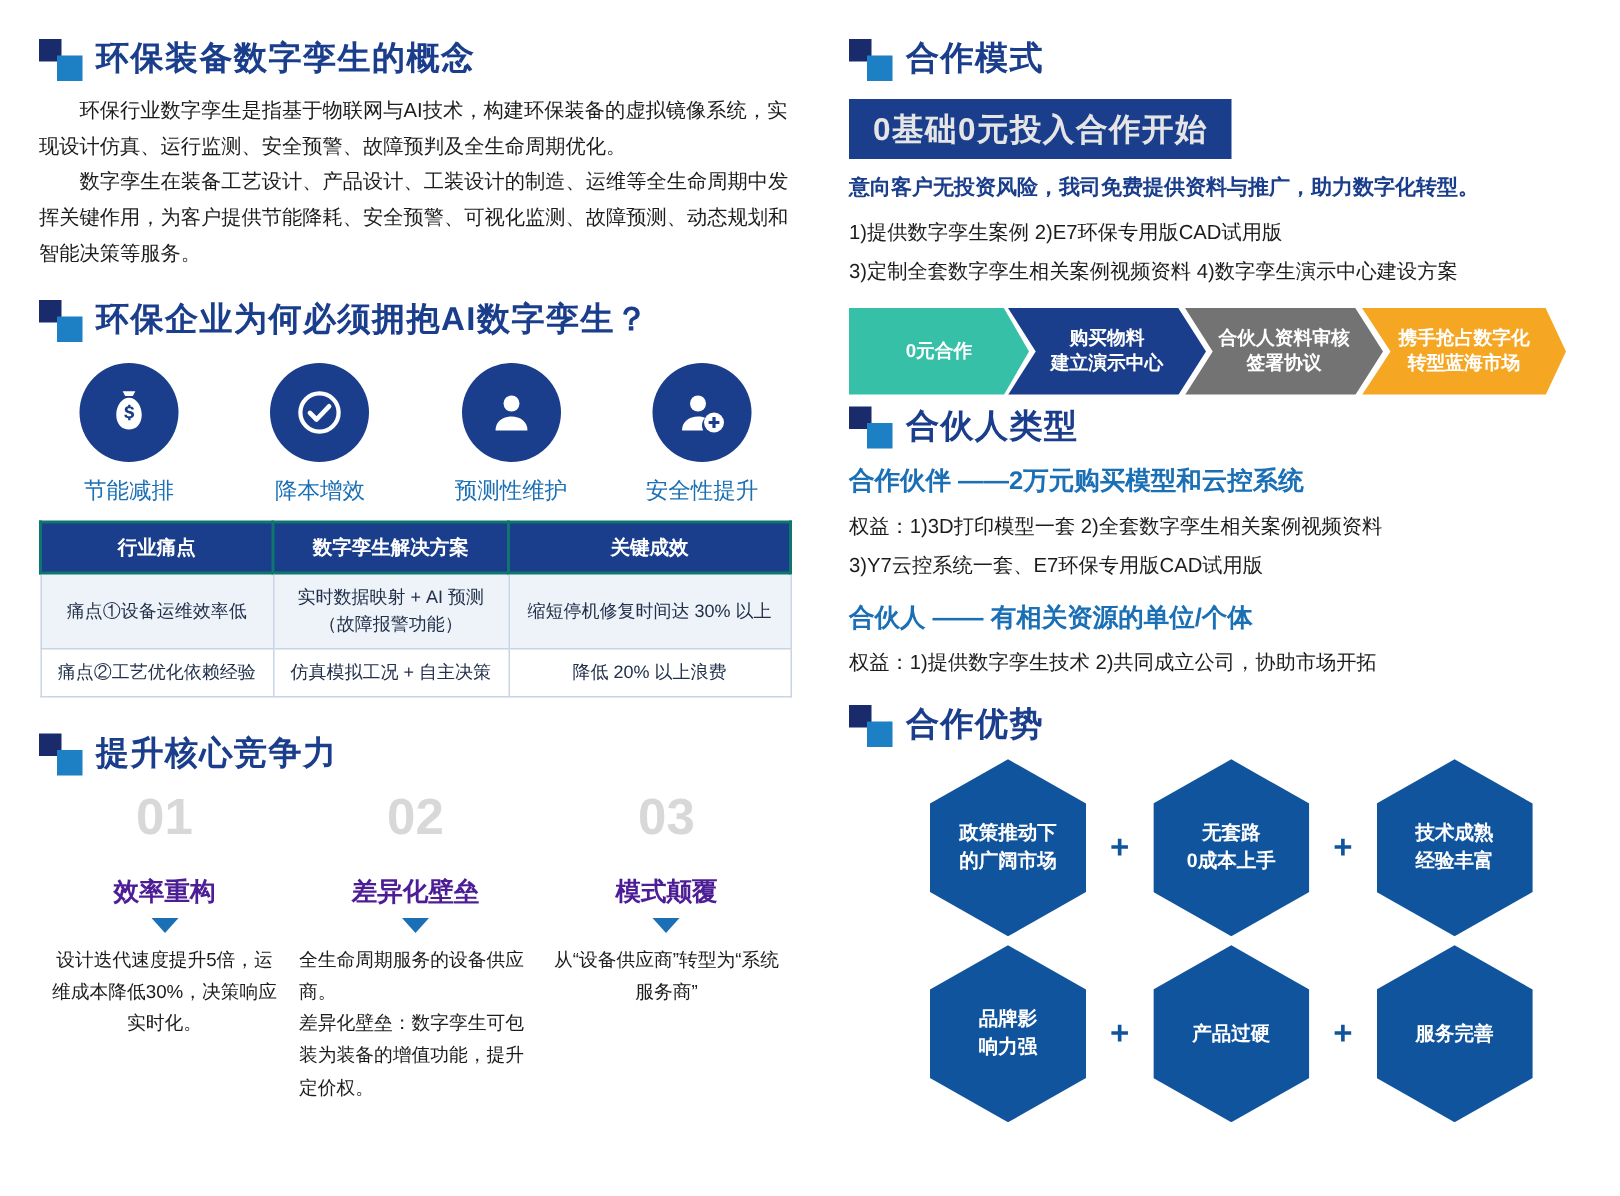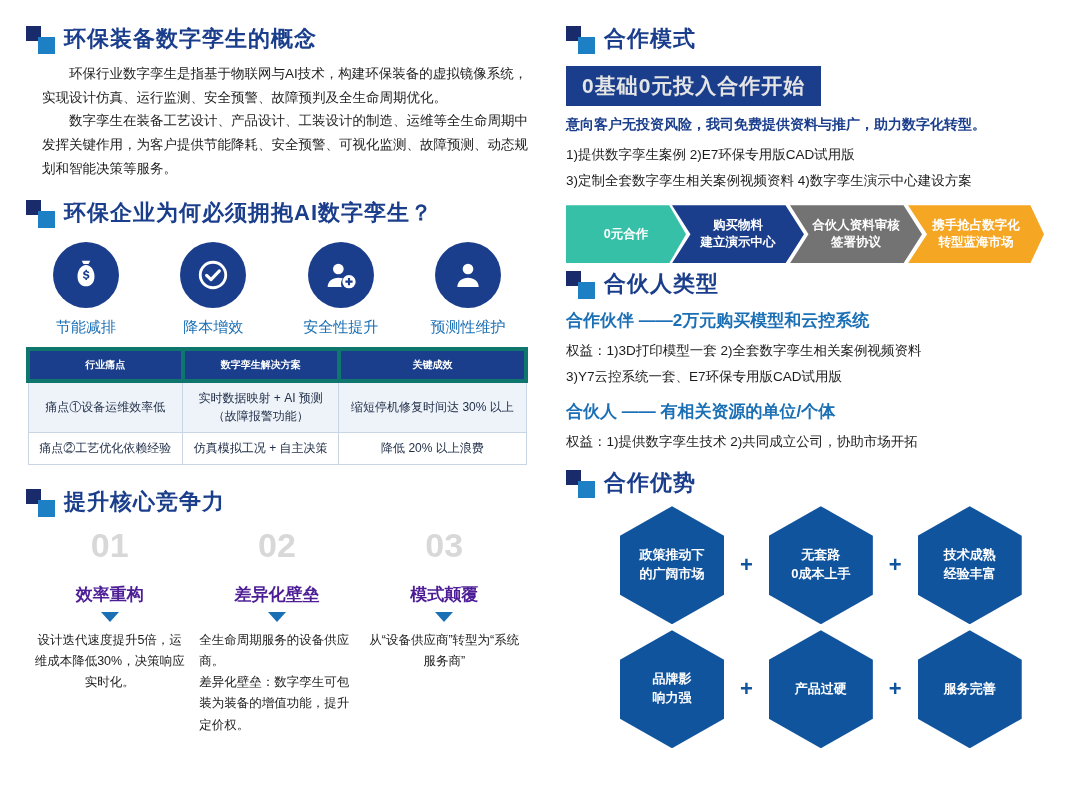--- a/index.html
+++ b/index.html
@@ -16,38 +16,38 @@
   .col-left { width: 510px; padding-right: 8px; }
   .col-right { width: 510px; padding-left: 30px; }
 
   
   .sec-head { display: flex; align-items: flex-start; margin-bottom: 8px; }
   .sq-wrap { position: relative; width: 30px; height: 30px; margin-right: 8px; flex: none; }
   .sq-a { position: absolute; left: 0; top: 2px; width: 15px; height: 15px; background: #1a2b6b; }
   .sq-b { position: absolute; left: 12px; top: 13px; width: 17px; height: 17px; background: #1d7fc4; }
   .sec-title { font-size: 22px; font-weight: bold; color: #1a3e8c; line-height: 30px; letter-spacing: 1px; }
 
-  .para { font-size: 13.5px; line-height: 1.75; color: #1c1c1c; text-indent: 2em; margin-left: 16px; }
+  .para { font-size: 13.5px; line-height: 1.75; color: #1c1c1c; text-indent: 2em; }
 
   
   .icon-row { display: flex; justify-content: space-between; margin: 14px 4px 8px 4px; }
   .icon-item { width: 112px; text-align: center; }
   .circ {
     width: 66px; height: 66px; border-radius: 50%;
     background: #1a3e8c; margin: 0 auto 10px auto;
     display: flex; align-items: center; justify-content: center;
     color: #fff;
   }
   .icon-label { font-size: 15px; color: #1a6fb5; }
 
   
   table.pain { width: 100%; border-collapse: collapse; margin-top: 10px; font-size: 12px; }
   table.pain th {
     background: #1a3e8c; color: #fff; font-weight: bold;
-    padding: 7px 4px; border: 4px solid #0f766e; font-size: 10px;
+    padding: 7px 4px; border: 2px solid #0f766e; font-size: 13px;
   }
   table.pain td {
     border: 1px solid #c9d4e4; padding: 7px 6px; text-align: center;
     color: #22304a; line-height: 1.45;
   }
   table.pain tr:nth-child(odd) td { background: #eef3f9; }
   table.pain tr:nth-child(even) td { background: #ffffff; }
 
   
   .comp-row { display: flex; margin-top: 10px; }
@@ -137,40 +137,40 @@
         <div class="icon-label">节能减排</div>
       </div>
       <div class="icon-item">
         <div class="circ">
           <svg width="34" height="34" viewBox="0 0 24 24" fill="none" stroke="#fff" stroke-width="2">
             <circle cx="12" cy="12" r="9"></circle>
             <path d="M7.5 12.2l3.1 3.1 5.9-6.2" stroke-width="2.2" stroke-linecap="round" stroke-linejoin="round"></path>
           </svg>
         </div>
         <div class="icon-label">降本增效</div>
+      </div>
+      <div class="icon-item">
+        <div class="circ">
+          <svg width="32" height="32" viewBox="0 0 24 24" fill="#fff">
+            <circle cx="12" cy="7.5" r="4"></circle>
+            <path d="M4 21c0-4.4 3.6-7 8-7s8 2.6 8 7z"></path>
+          </svg>
+        </div>
+        <div class="icon-label">预测性维护</div>
       </div>
       <div class="icon-item">
         <div class="circ">
           <svg width="32" height="32" viewBox="0 0 24 24" fill="#fff">
             <circle cx="10" cy="7.5" r="4"></circle>
             <path d="M2 21c0-4.4 3.6-7 8-7 1.3 0 2.5.2 3.5.6C12.6 15.6 12 17 12 18.5c0 .9.2 1.7.6 2.5z"></path>
             <circle cx="18" cy="17" r="5" fill="#fff"></circle>
             <path d="M17.2 14.3h1.6v1.9h1.9v1.6h-1.9v1.9h-1.6v-1.9h-1.9v-1.6h1.9z" fill="#1a3e8c"></path>
           </svg>
         </div>
         <div class="icon-label">安全性提升</div>
-      </div>
-      <div class="icon-item">
-        <div class="circ">
-          <svg width="32" height="32" viewBox="0 0 24 24" fill="#fff">
-            <circle cx="12" cy="7.5" r="4"></circle>
-            <path d="M4 21c0-4.4 3.6-7 8-7s8 2.6 8 7z"></path>
-          </svg>
-        </div>
-        <div class="icon-label">预测性维护</div>
       </div>
     </div>
 
     <table class="pain">
       <thead>
         <tr>
           <th>行业痛点</th>
           <th>数字孪生解决方案</th>
           <th>关键成效</th>
         </tr>

